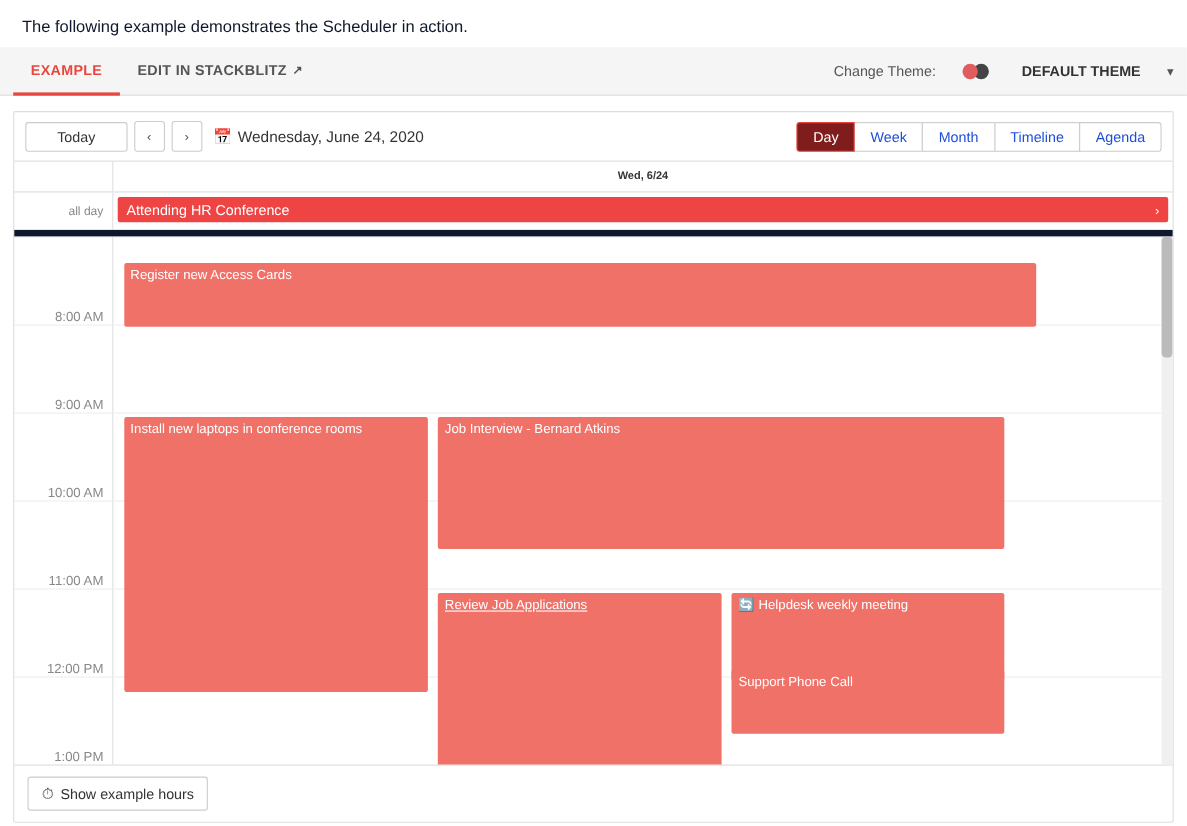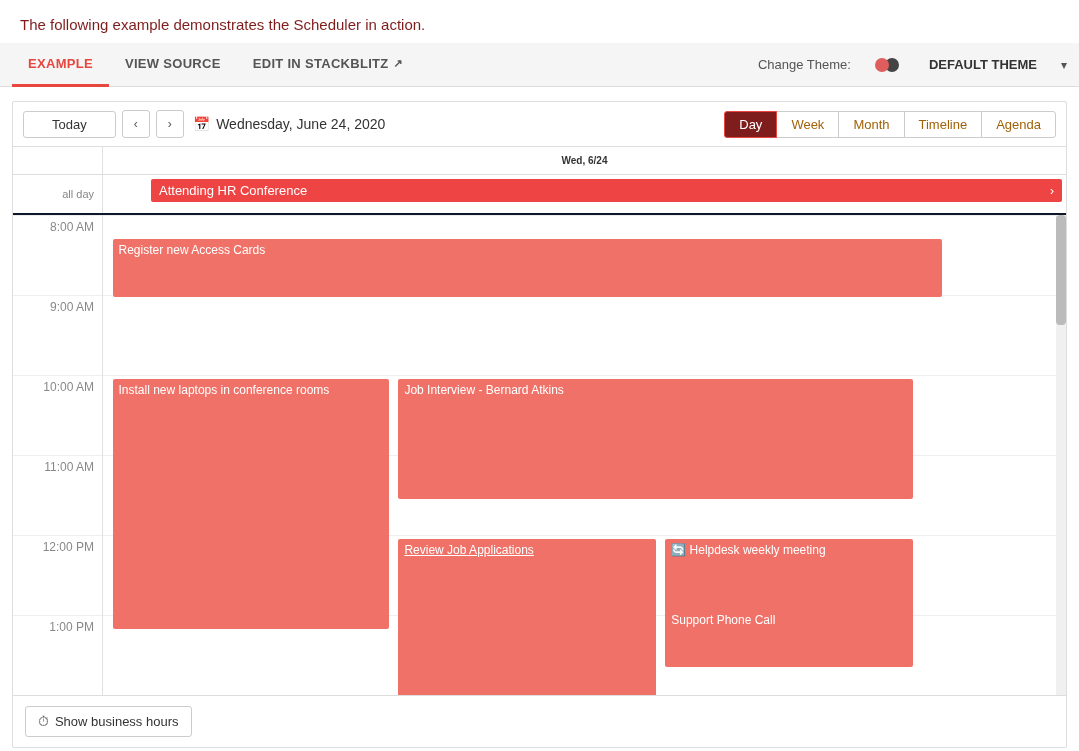--- a/index.html
+++ b/index.html
@@ -1,21 +1,21 @@
 <!DOCTYPE html>
 <html><head>
   <meta charset="utf-8">
   <style>
     * { box-sizing: border-box; margin: 0; padding: 0; }
     body { font-family: Arial, sans-serif; font-size: 14px; background: #fff; color: #333; }
 
     .page-intro {
       padding: 16px 20px 10px 20px;
       font-size: 15px;
-      color: #7f1d1d;
+      color: #0f172a;
     }
 
     .tab-bar {
       display: flex;
       align-items: center;
       background: #f5f5f5;
       border-bottom: 1px solid #ddd;
       padding: 0 12px;
       height: 44px;
     }
@@ -144,21 +144,21 @@
       display: flex;
       gap: 0;
     }
 
     .view-btn {
       padding: 5px 14px;
       border: 1px solid #ccc;
       background: #fff;
       font-size: 13px;
       cursor: pointer;
-      color: #a16207;
+      color: #1d4ed8;
       margin-left: -1px;
     }
 
     .view-btn:first-child { border-radius: 3px 0 0 3px; }
     .view-btn:last-child { border-radius: 0 3px 3px 0; }
 
     .view-btn.active {
       background: #7f1d1d;
       color: #fff;
       border-color: #e8473f;
@@ -188,23 +188,22 @@
       text-align: center;
       padding: 8px 0;
       font-size: 10px;
       font-weight: 600;
       color: #333;
     }
 
     
     .cal-allday-row {
       display: flex;
-      border-bottom: 2px solid #0f172a;
+      border-bottom: 6px solid #0f172a;
       min-height: 40px;
-      gap: 44px;
     }
 
     .cal-allday-label {
       width: 90px;
       min-width: 90px;
       border-right: 1px solid #e0e0e0;
       font-size: 11px;
       color: #888;
       display: flex;
       align-items: center;
@@ -234,21 +233,21 @@
 
     .cal-time-col {
       width: 90px;
       min-width: 90px;
       border-right: 1px solid #e0e0e0;
     }
 
     .time-slot {
       height: 80px;
       display: flex;
-      align-items: flex-start;
+      align-items: flex-end;
       justify-content: flex-end;
       padding-right: 8px;
       padding-top: 4px;
       font-size: 12px;
       color: #888;
       border-top: 1px solid #eee;
     }
 
     .time-row {
       height: 80px;
@@ -307,21 +306,20 @@
       font-size: 11px;
     }
   </style>
 </head>
 <body>
 
 <p class="page-intro">The following example demonstrates the Scheduler in action.</p>
 
 <div class="tab-bar">
   <div class="tab-item active">EXAMPLE</div>
-  <div class="tab-item">VIEW SOURCE</div>
   <div class="tab-item with-icon">
     <span>EDIT IN STACKBLITZ</span>
     <span class="external-icon">↗</span>
   </div>
 
   <div class="tab-spacer"></div>
 
   <div class="theme-section">
     <span>Change Theme:</span>
     <div class="theme-dots">
@@ -432,16 +430,16 @@
 
       <div style="width: 10px; position: relative; background: #f0f0f0; flex-shrink: 0;">
         <div style="position: absolute; top: 0; width: 100%; height: 110px; background: #bbb; border-radius: 4px;"></div>
       </div>
     </div>
   </div>
 
   <div class="cal-footer">
     <button class="show-hours-btn">
       <span class="clock-icon">⏱</span>
-      <span>Show business hours</span>
+      <span>Show example hours</span>
     </button>
   </div>
 </div>
 
 </body></html>

